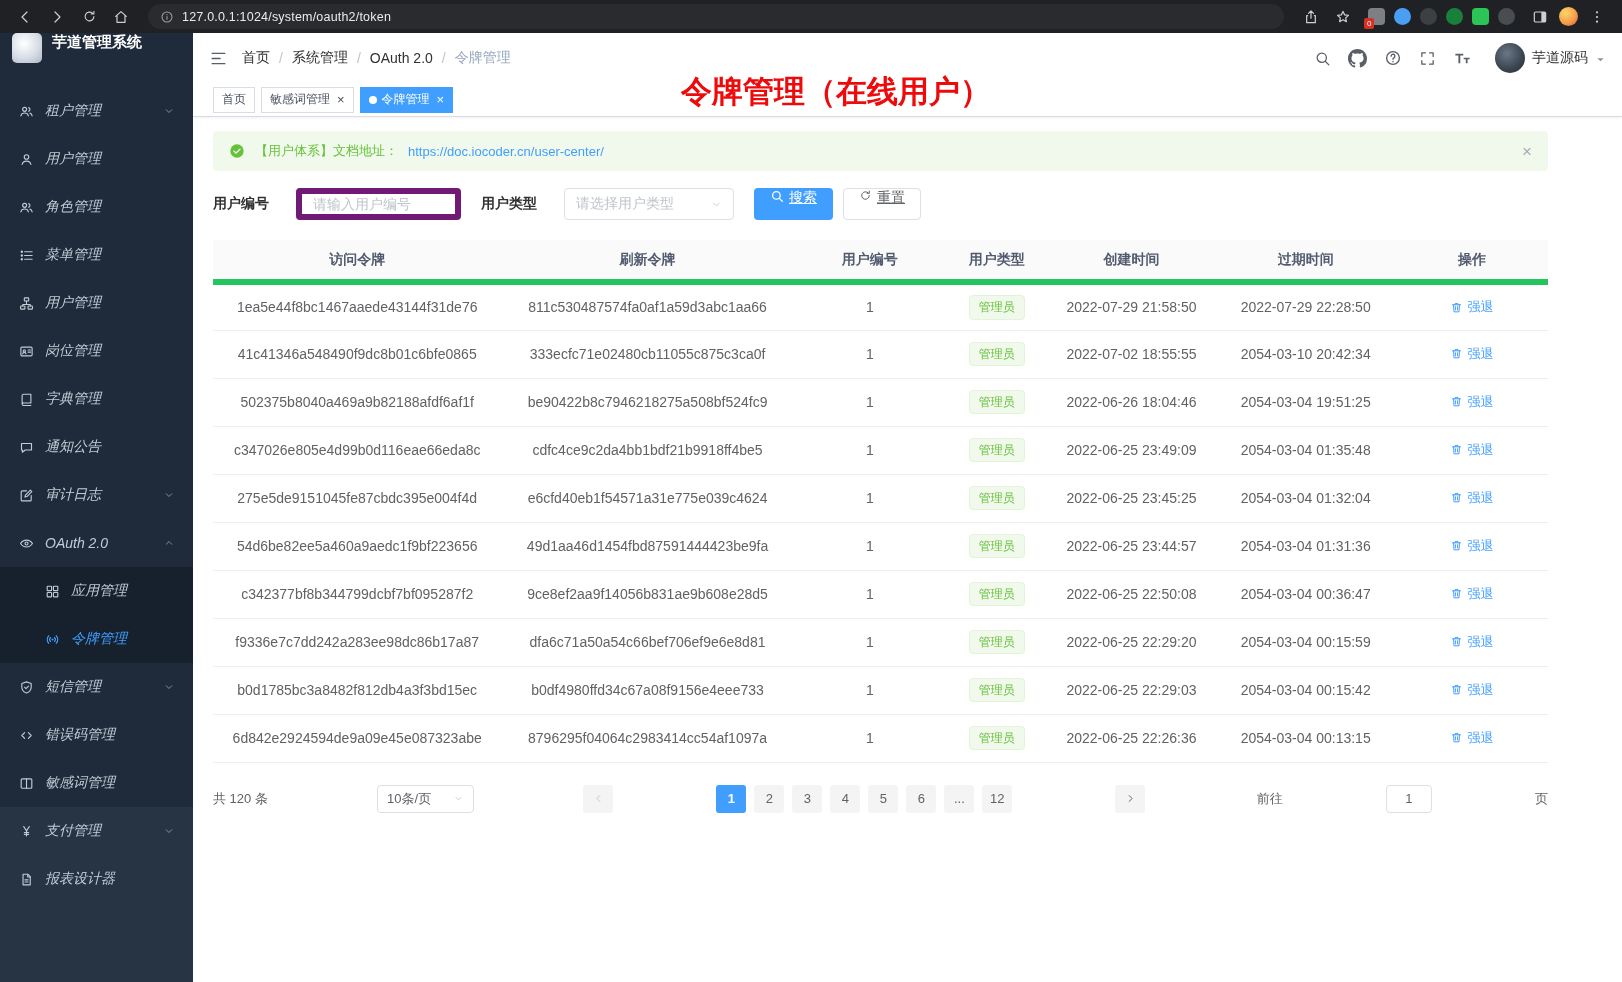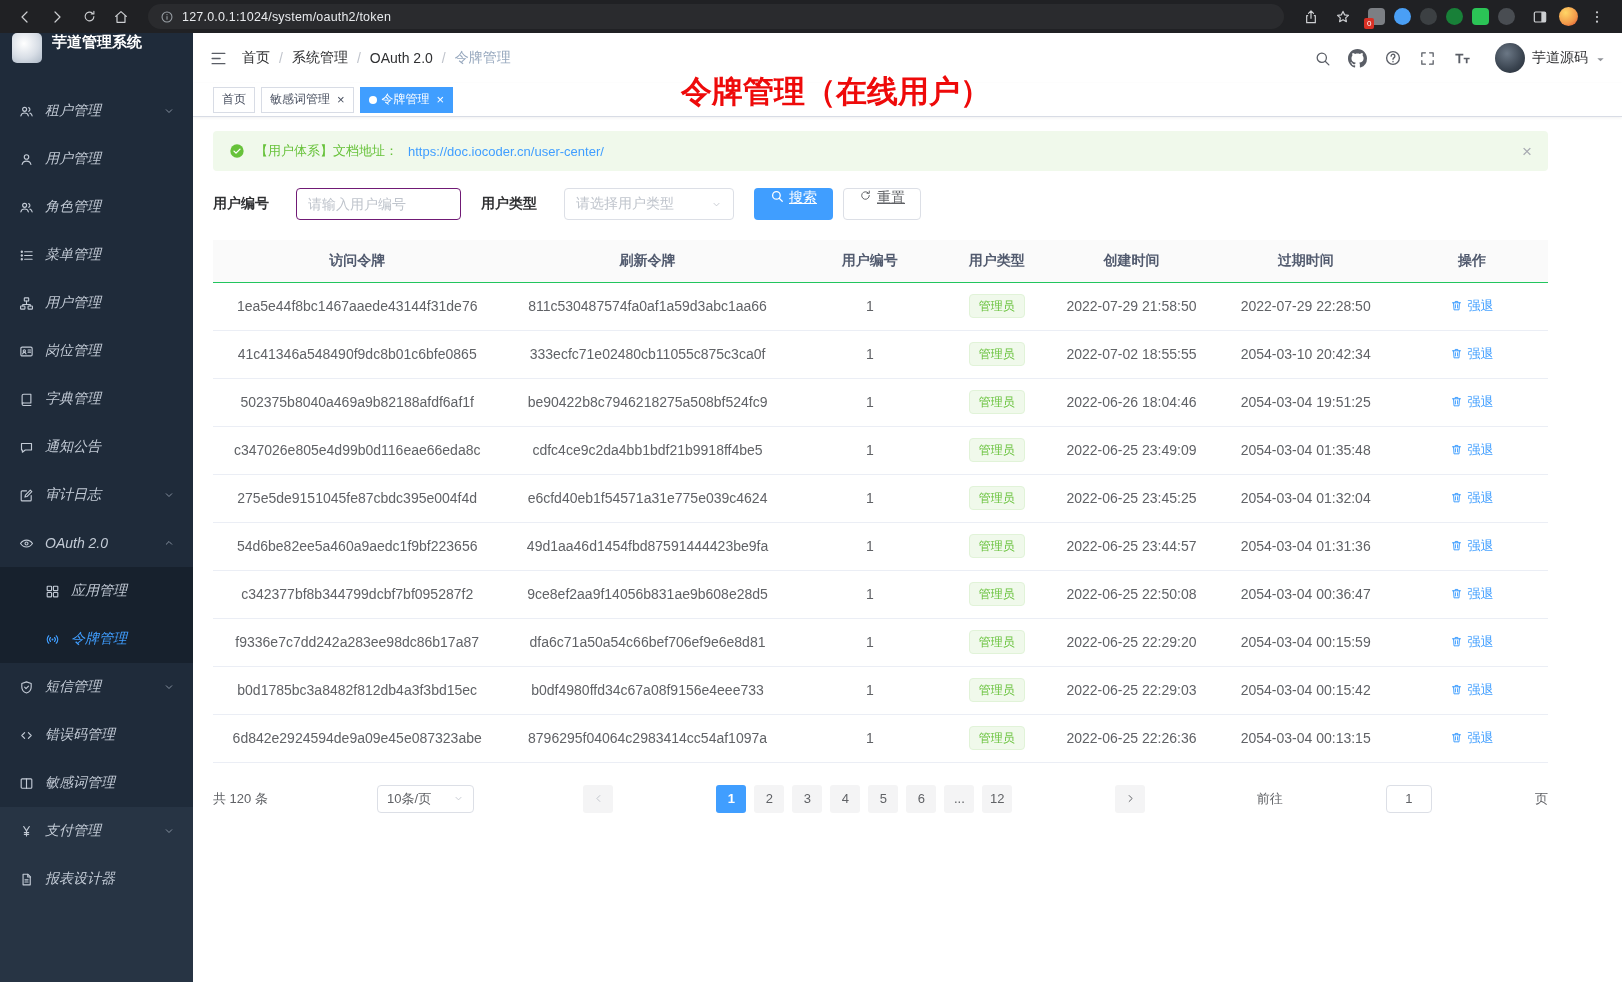--- a/index.html
+++ b/index.html
@@ -69,32 +69,32 @@
 .content{padding:14px 74px 0 20px;flex:1;}
 .alert{height:40px;background:#f0f9eb;border-radius:4px;display:flex;align-items:center;gap:10px;padding:0 16px;font-size:13px;}
 .alert-icon{display:flex;}
 .alert-text{color:var(--success,#67c23a);}
 .alert-link{color:var(--accent,#409eff);text-decoration:none;cursor:pointer;}
 .alert-close{margin-left:auto;color:#a8abb2;font-size:17px;cursor:pointer;line-height:1;}
 
 .filters{display:flex;align-items:center;margin-top:17px;gap:10px;}
 .fgroup{display:flex;align-items:center;gap:27px;margin-right:10px;}
 .f-label{font-weight:700;color:#303133;font-size:14px;white-space:nowrap;}
-.f-input{width:165px;height:32px;border:1px solid #701a75;border-radius:4px;padding:0 11px;font-size:14px;color:#606266;outline:none;font-family:inherit;}
+.f-input{width:165px;height:32px;border:6px solid #701a75;border-radius:4px;padding:0 11px;font-size:14px;color:#606266;outline:none;font-family:inherit;}
 .f-input::placeholder{color:#bfc4cc;}
 .f-select{width:170px;height:32px;border:1px solid #dcdfe6;border-radius:4px;display:flex;align-items:center;justify-content:space-between;padding:0 11px;color:#bfc4cc;font-size:14px;cursor:pointer;background:#fff;}
 .sel-caret{color:#c0c4cc;display:flex;}
 .btn{height:32px;border-radius:4px;display:inline-flex;align-items:flex-start;gap:5px;font-size:14px;padding:0 15px;cursor:pointer;border:1px solid transparent;font-family:inherit;text-decoration:underline;}
 .btn-primary{background:var(--accent,#409eff);color:#fff;}
 .btn-plain{background:#fff;border-color:#dcdfe6;color:#606266;}
 .bico{display:flex;}
 
 
 .data-table{width:100%;border-collapse:collapse;margin-top:20px;font-size:14px;color:#606266;table-layout:fixed;}
-.data-table th{height:42px;background:#fafafa;font-weight:700;color:#515a6e;border-bottom:1px solid #22c55e;text-align:center;font-size:14px;}
+.data-table th{height:42px;background:#fafafa;font-weight:700;color:#515a6e;border-bottom:6px solid #22c55e;text-align:center;font-size:14px;}
 .data-table td{height:48px;border-bottom:1px solid #ebeef5;text-align:center;overflow:hidden;white-space:nowrap;}
 .badge{display:inline-block;padding:3px 9px;font-size:12px;border-radius:4px;background:#f0f9eb;border:1px solid #e1f3d8;color:var(--success,#67c23a);line-height:1.4;}
 .action-link{color:var(--accent,#409eff);display:inline-flex;align-items:center;gap:4px;font-size:13px;cursor:pointer;}
 .ai{display:flex;}
 
 
 .pagination{margin-top:22px;display:flex;align-items:center;justify-content:space-between;gap:8px;font-size:13px;color:#606266;}
 .ptotal{margin-right:6px;}
 .psize{width:97px;height:28px;border:1px solid #dcdfe6;border-radius:4px;display:flex;align-items:center;justify-content:space-between;padding:0 9px;cursor:pointer;background:#fff;margin-right:6px;}
 .plist{display:inline-flex;gap:8px;}

